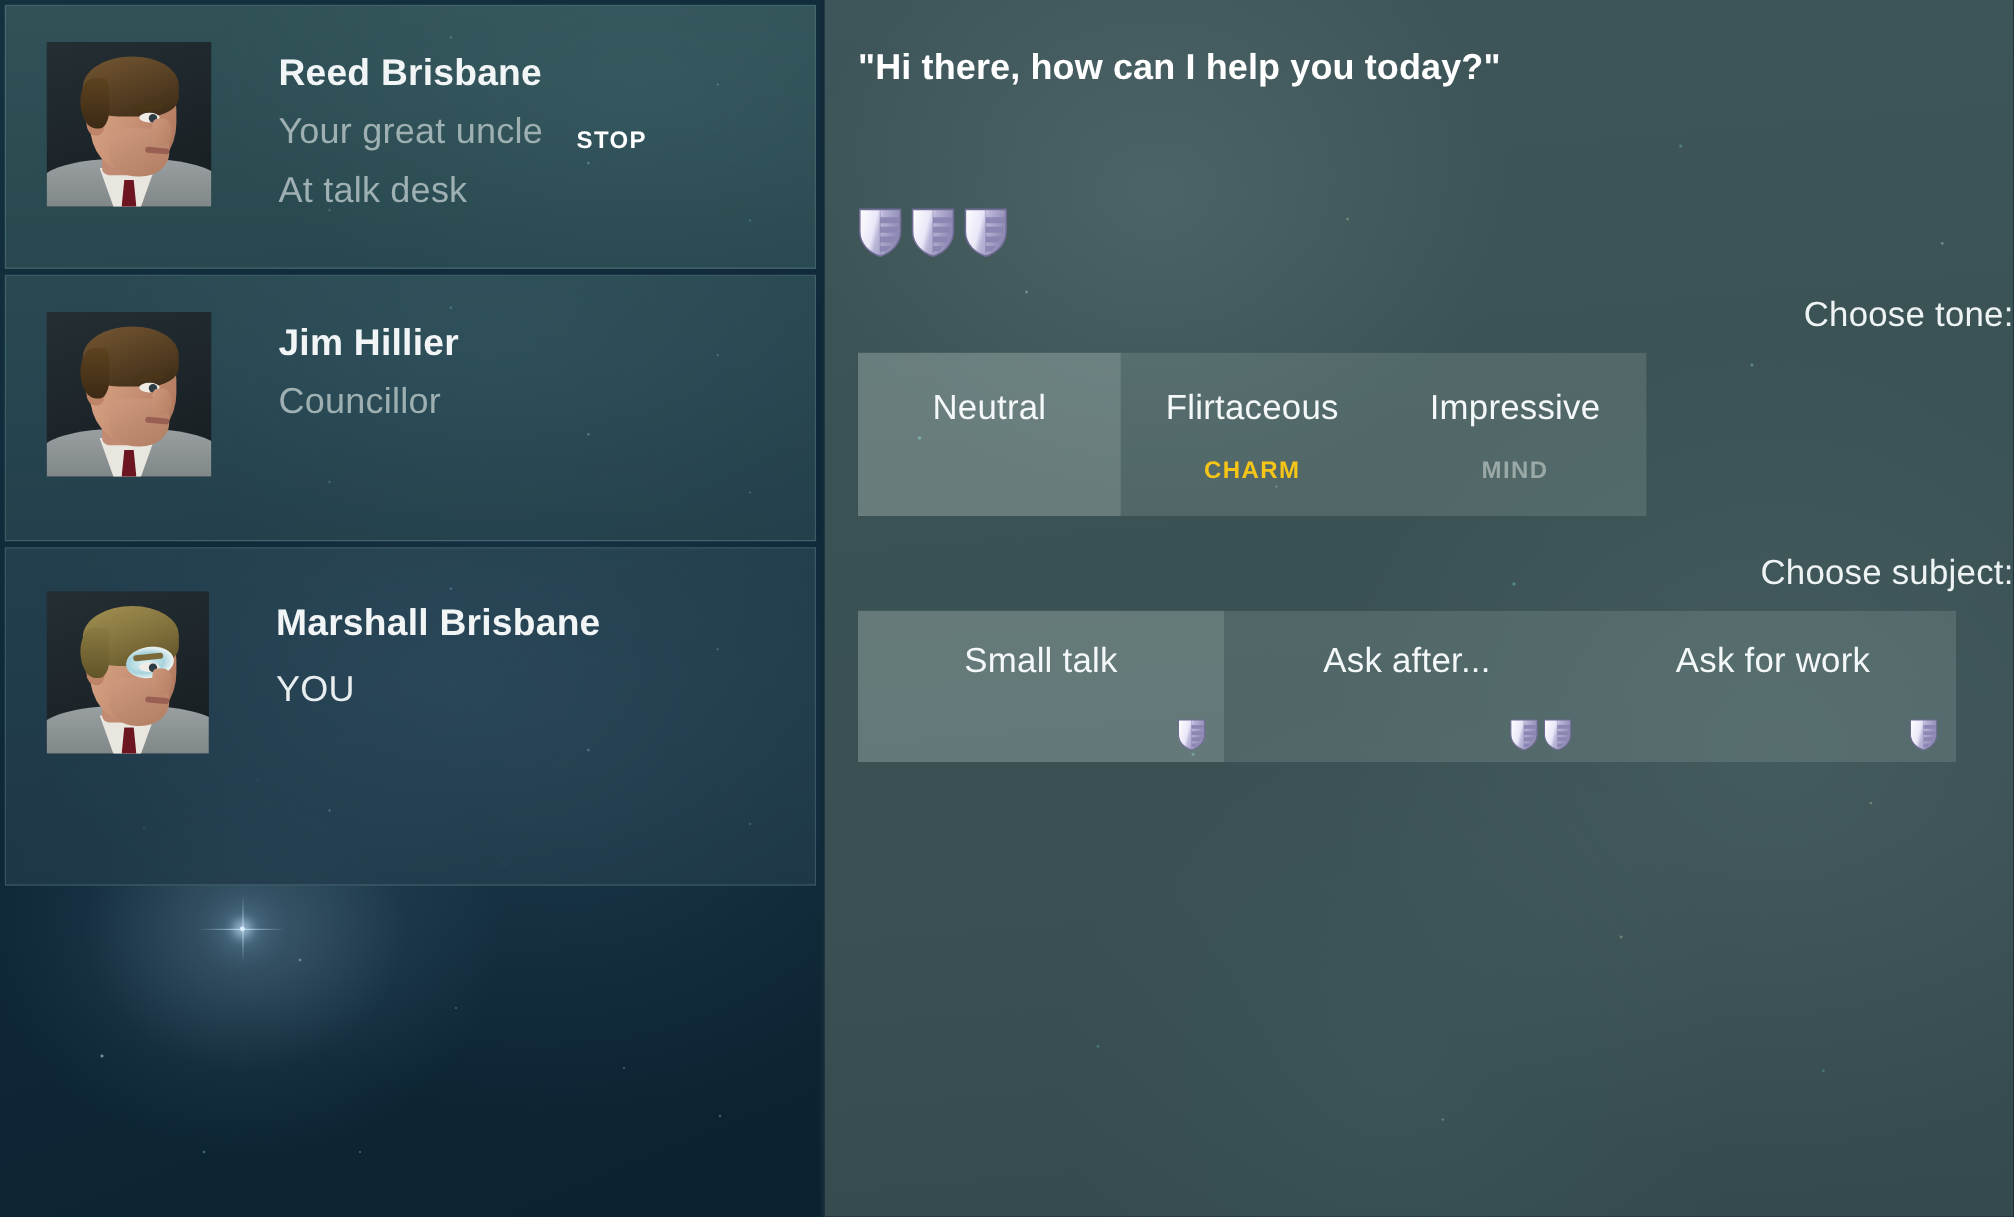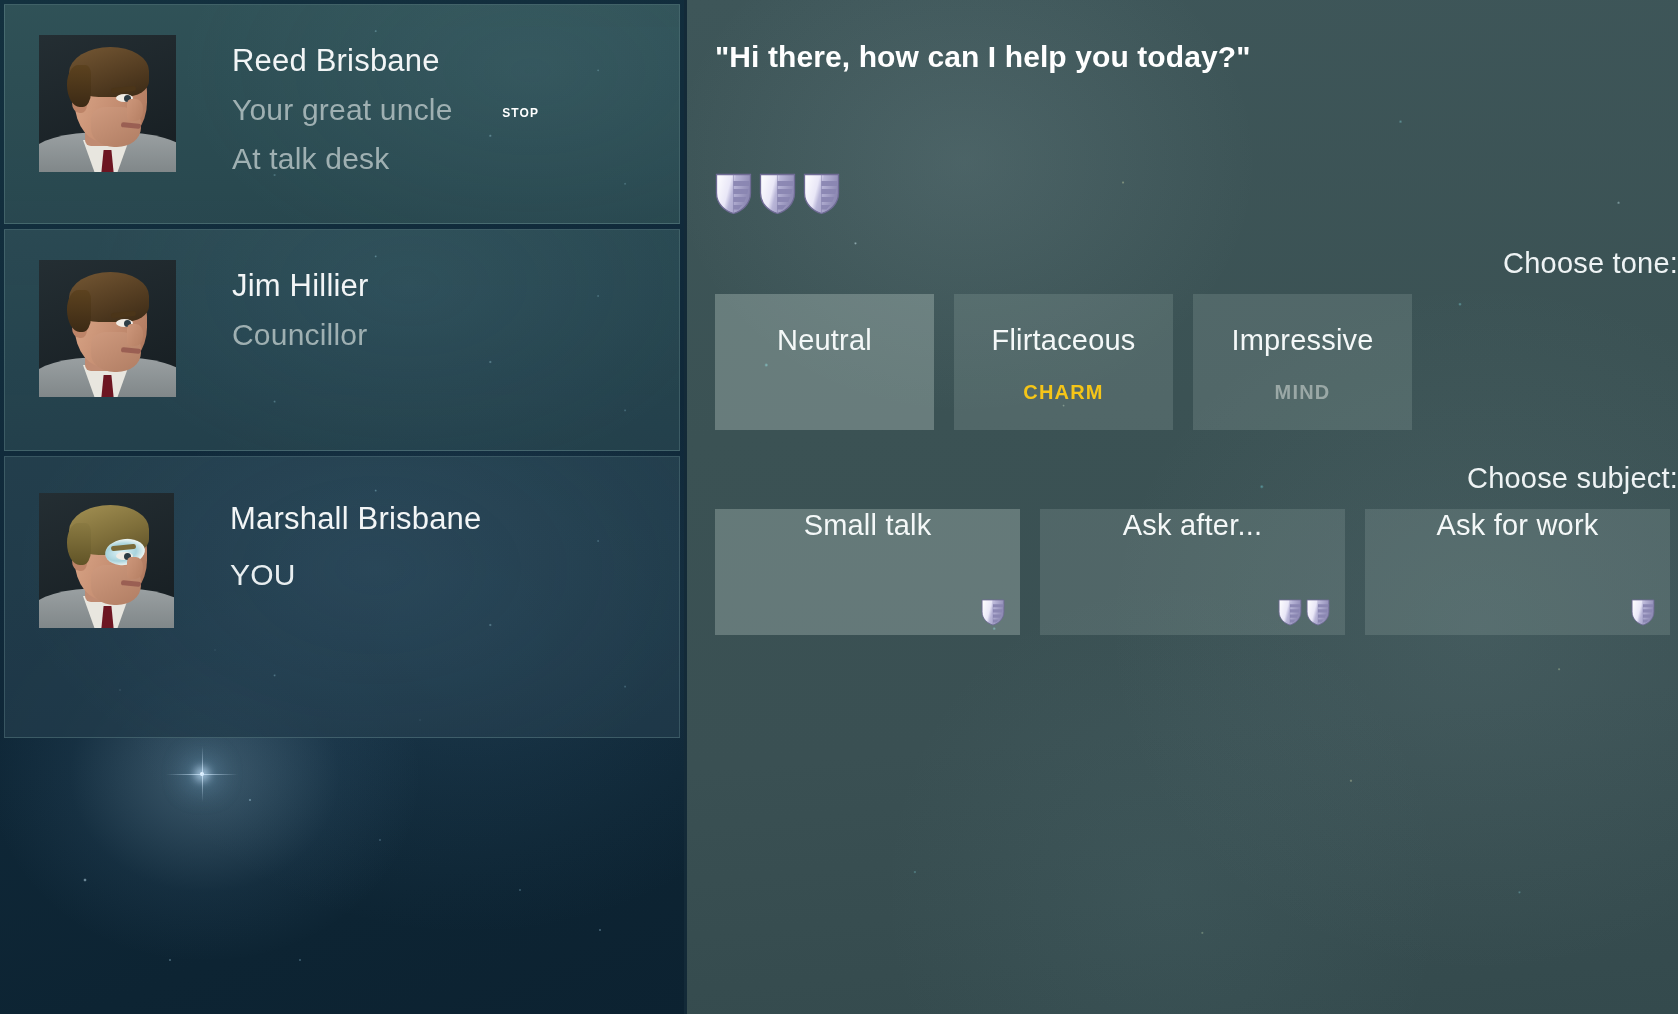--- a/index.html
+++ b/index.html
@@ -130,27 +130,27 @@
     background:#9a5f53; border-radius:4px; transform:rotate(5deg); }
   
   .p3 .pf-hair{ background:linear-gradient(160deg,#9d8b4f 10%,#7d6d39 60%,#5e5129 100%); }
   .p3 .pf-hair2{ background:linear-gradient(180deg,#8a7a42,#615427); }
   .p3 .pf-implant{ position:absolute; left:66px; top:46px; width:40px; height:26px;
     background:radial-gradient(ellipse at 40% 50%, #dff3f7 0%, #a8d3dc 45%, #e9f3f2 70%, rgba(233,243,242,0) 82%);
     border-radius:50%; transform:rotate(-8deg); }
   .p3 .pf-brow{ background:#7a6a39; }
 
   .char-info{ margin-left:56px; padding-top:10px; position:relative; z-index:2; }
-  .char-name{ font-size:31px; color:#f2f5f6; letter-spacing:.2px; line-height:1.0; font-weight:400; }
+  .char-name{ font-size:31px; color:#f2f5f6; letter-spacing:.2px; line-height:1.0; font-weight:700; }
   .char-sub{ font-size:30px; color:#9fb0b2; letter-spacing:.2px; margin-top:19px; line-height:1.0; font-weight:400; }
   .char-sub.you{ color:#e8eef0; margin-top:26px; }
 
   .stop-btn{
     position:absolute; right:140px; top:101px;
-    font-size:12px; font-weight:bold; color:#ffffff;
+    font-size:20px; font-weight:bold; color:#ffffff;
     letter-spacing:1.1px; z-index:3; cursor:pointer;
   }
 
   
   .right-panel{
     flex:1; height:100%;
     position:relative; overflow:hidden;
     background:
       radial-gradient(ellipse 420px 360px at 28% 16%, rgba(175,200,205,.13), transparent 70%),
       radial-gradient(ellipse 520px 480px at 80% 62%, rgba(150,180,185,.10), transparent 72%),
@@ -183,40 +183,41 @@
     letter-spacing:.1px; line-height:1.1; margin-top:14px;
   }
 
   .shield-row{ margin-top:100px; display:flex; gap:7px; }
 
   .prompt-label{
     font-size:29px; color:#eef3f4; font-weight:400;
     letter-spacing:.2px; margin-top:32px; margin-bottom:14px;text-align:right;
   }
 
-  .btn-row{ display:flex; gap:20px; }
+  .btn-row{ display:flex; gap:0; }
 
   .tone-btn{
     width:219px; height:136px;
     background:rgba(168,190,186,.20);
     border:none; cursor:pointer;
     display:flex; flex-direction:column;
     align-items:center; justify-content:flex-start;
     padding-top:30px; position:relative;
   }
   .tone-btn.selected{ background:rgba(200,215,208,.32); }
   .tone-label{ font-size:29px; color:#f4f8f8; font-weight:400; letter-spacing:.2px; }
   .tone-stat{ font-size:20px; font-weight:bold; letter-spacing:1.2px; margin-top:24px; }
 
   .subject-btn{
     width:305px; height:126px;
     background:rgba(168,190,186,.20);
     border:none; cursor:pointer;
     position:relative;
     display:flex; align-items:flex-start; justify-content:center;
+    padding-top:26px;
   }
   .subject-btn.selected{ background:rgba(200,215,208,.30); }
   .subject-label{ font-size:29px; color:#f4f8f8; font-weight:400; letter-spacing:.2px; }
   .subject-shields{ position:absolute; right:15px; bottom:9px; display:flex; gap:4px; }
 
   
   .shield{ display:block; }
   .shield.big{ width:37px; height:42px; }
   .shield.small{ width:24px; height:27px; }
 </style>

